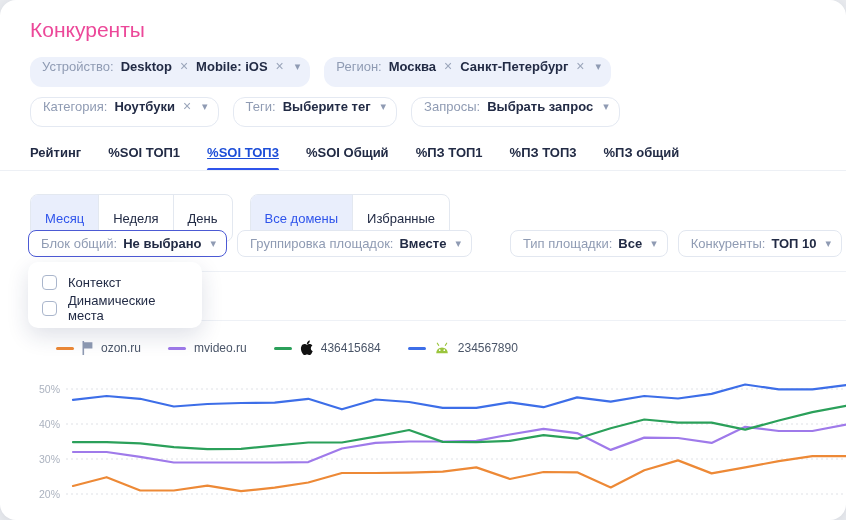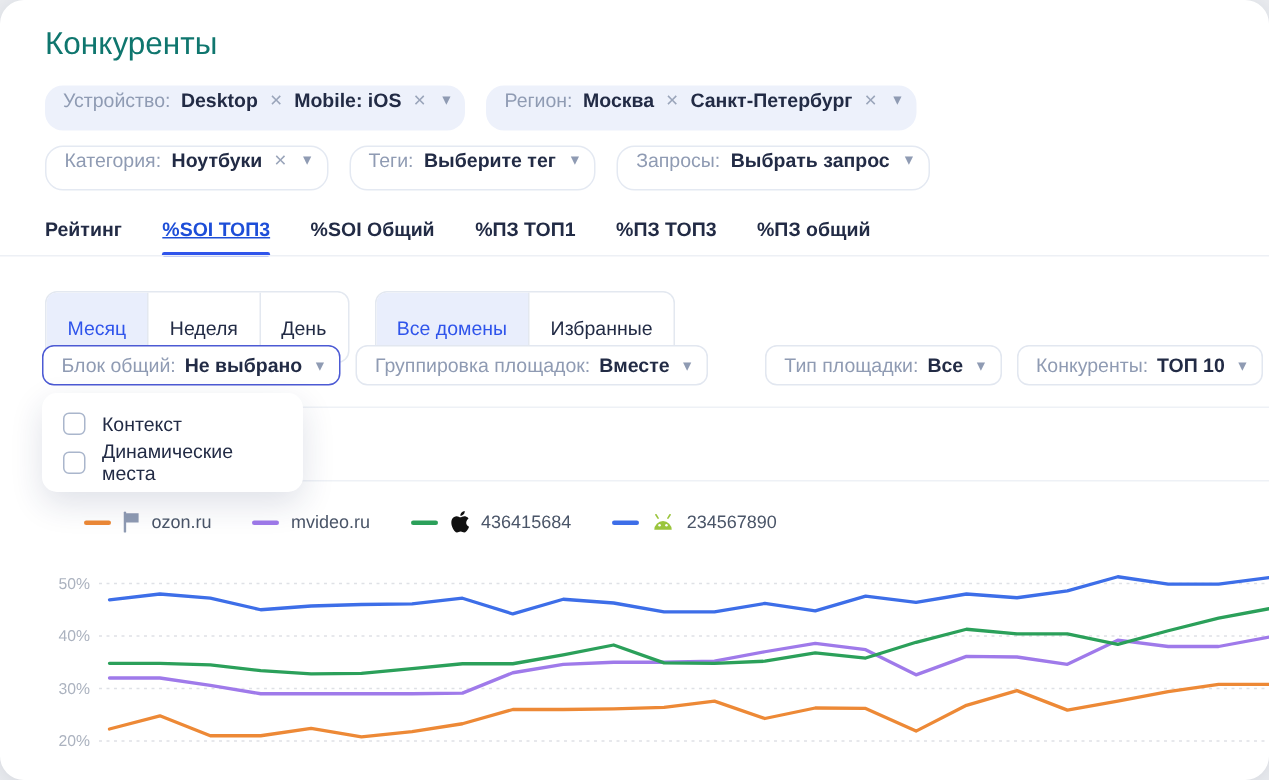--- a/index.html
+++ b/index.html
@@ -2,21 +2,21 @@
 <html><head>
 <meta charset="utf-8">
 <style>
   * { margin:0; padding:0; box-sizing:border-box; }
   html,body { width:846px; height:520px; }
   body { background:#e8eaee; font-family:"Liberation Sans", sans-serif; }
   .card{
     position:relative; width:846px; height:520px; background:#ffffff;
     border-radius:16px; overflow:hidden; box-shadow:0 2px 10px rgba(40,50,80,.08);
   }
-  .page-title{ position:absolute; left:30px; top:18px; font-size:21px; font-weight:500; color:#0f766e; }
+  .page-title{ position:absolute; left:30px; top:18px; font-size:21px; font-weight:500; color:#ec4899; }
 
   
   .chips-row{ position:absolute; left:30px; display:flex; gap:14px; }
   .row1{ top:57px; } .row2{ top:97px; }
   .chip{
     display:inline-flex; align-items:center; height:30px; padding:0 10px 12px 12px;
     border-radius:12px; font-size:13px; gap:7px; background:#edf1fb; cursor:pointer;
   }
   .chip.outlined{ background:#fff; border:1px solid #e4e9f2; }
   .chip .lbl{ color:#8f9bb3; }
@@ -111,20 +111,21 @@
     </div>
     <div class="chip outlined">
       <span class="lbl">Запросы:</span>
       <span class="val">Выбрать запрос</span>
       <span class="caret">▾</span>
     </div>
   </div>
 
   <div class="tabs">
     <div class="tab">Рейтинг</div>
+    <div class="tab">%SOI ТОП1</div>
     <div class="tab active">%SOI ТОП3</div>
     <div class="tab">%SOI Общий</div>
     <div class="tab">%ПЗ ТОП1</div>
     <div class="tab">%ПЗ ТОП3</div>
     <div class="tab">%ПЗ общий</div>
   </div>
   <div class="tabs-divider"></div>
 
   <div class="segments-row">
     <div class="segmented">

